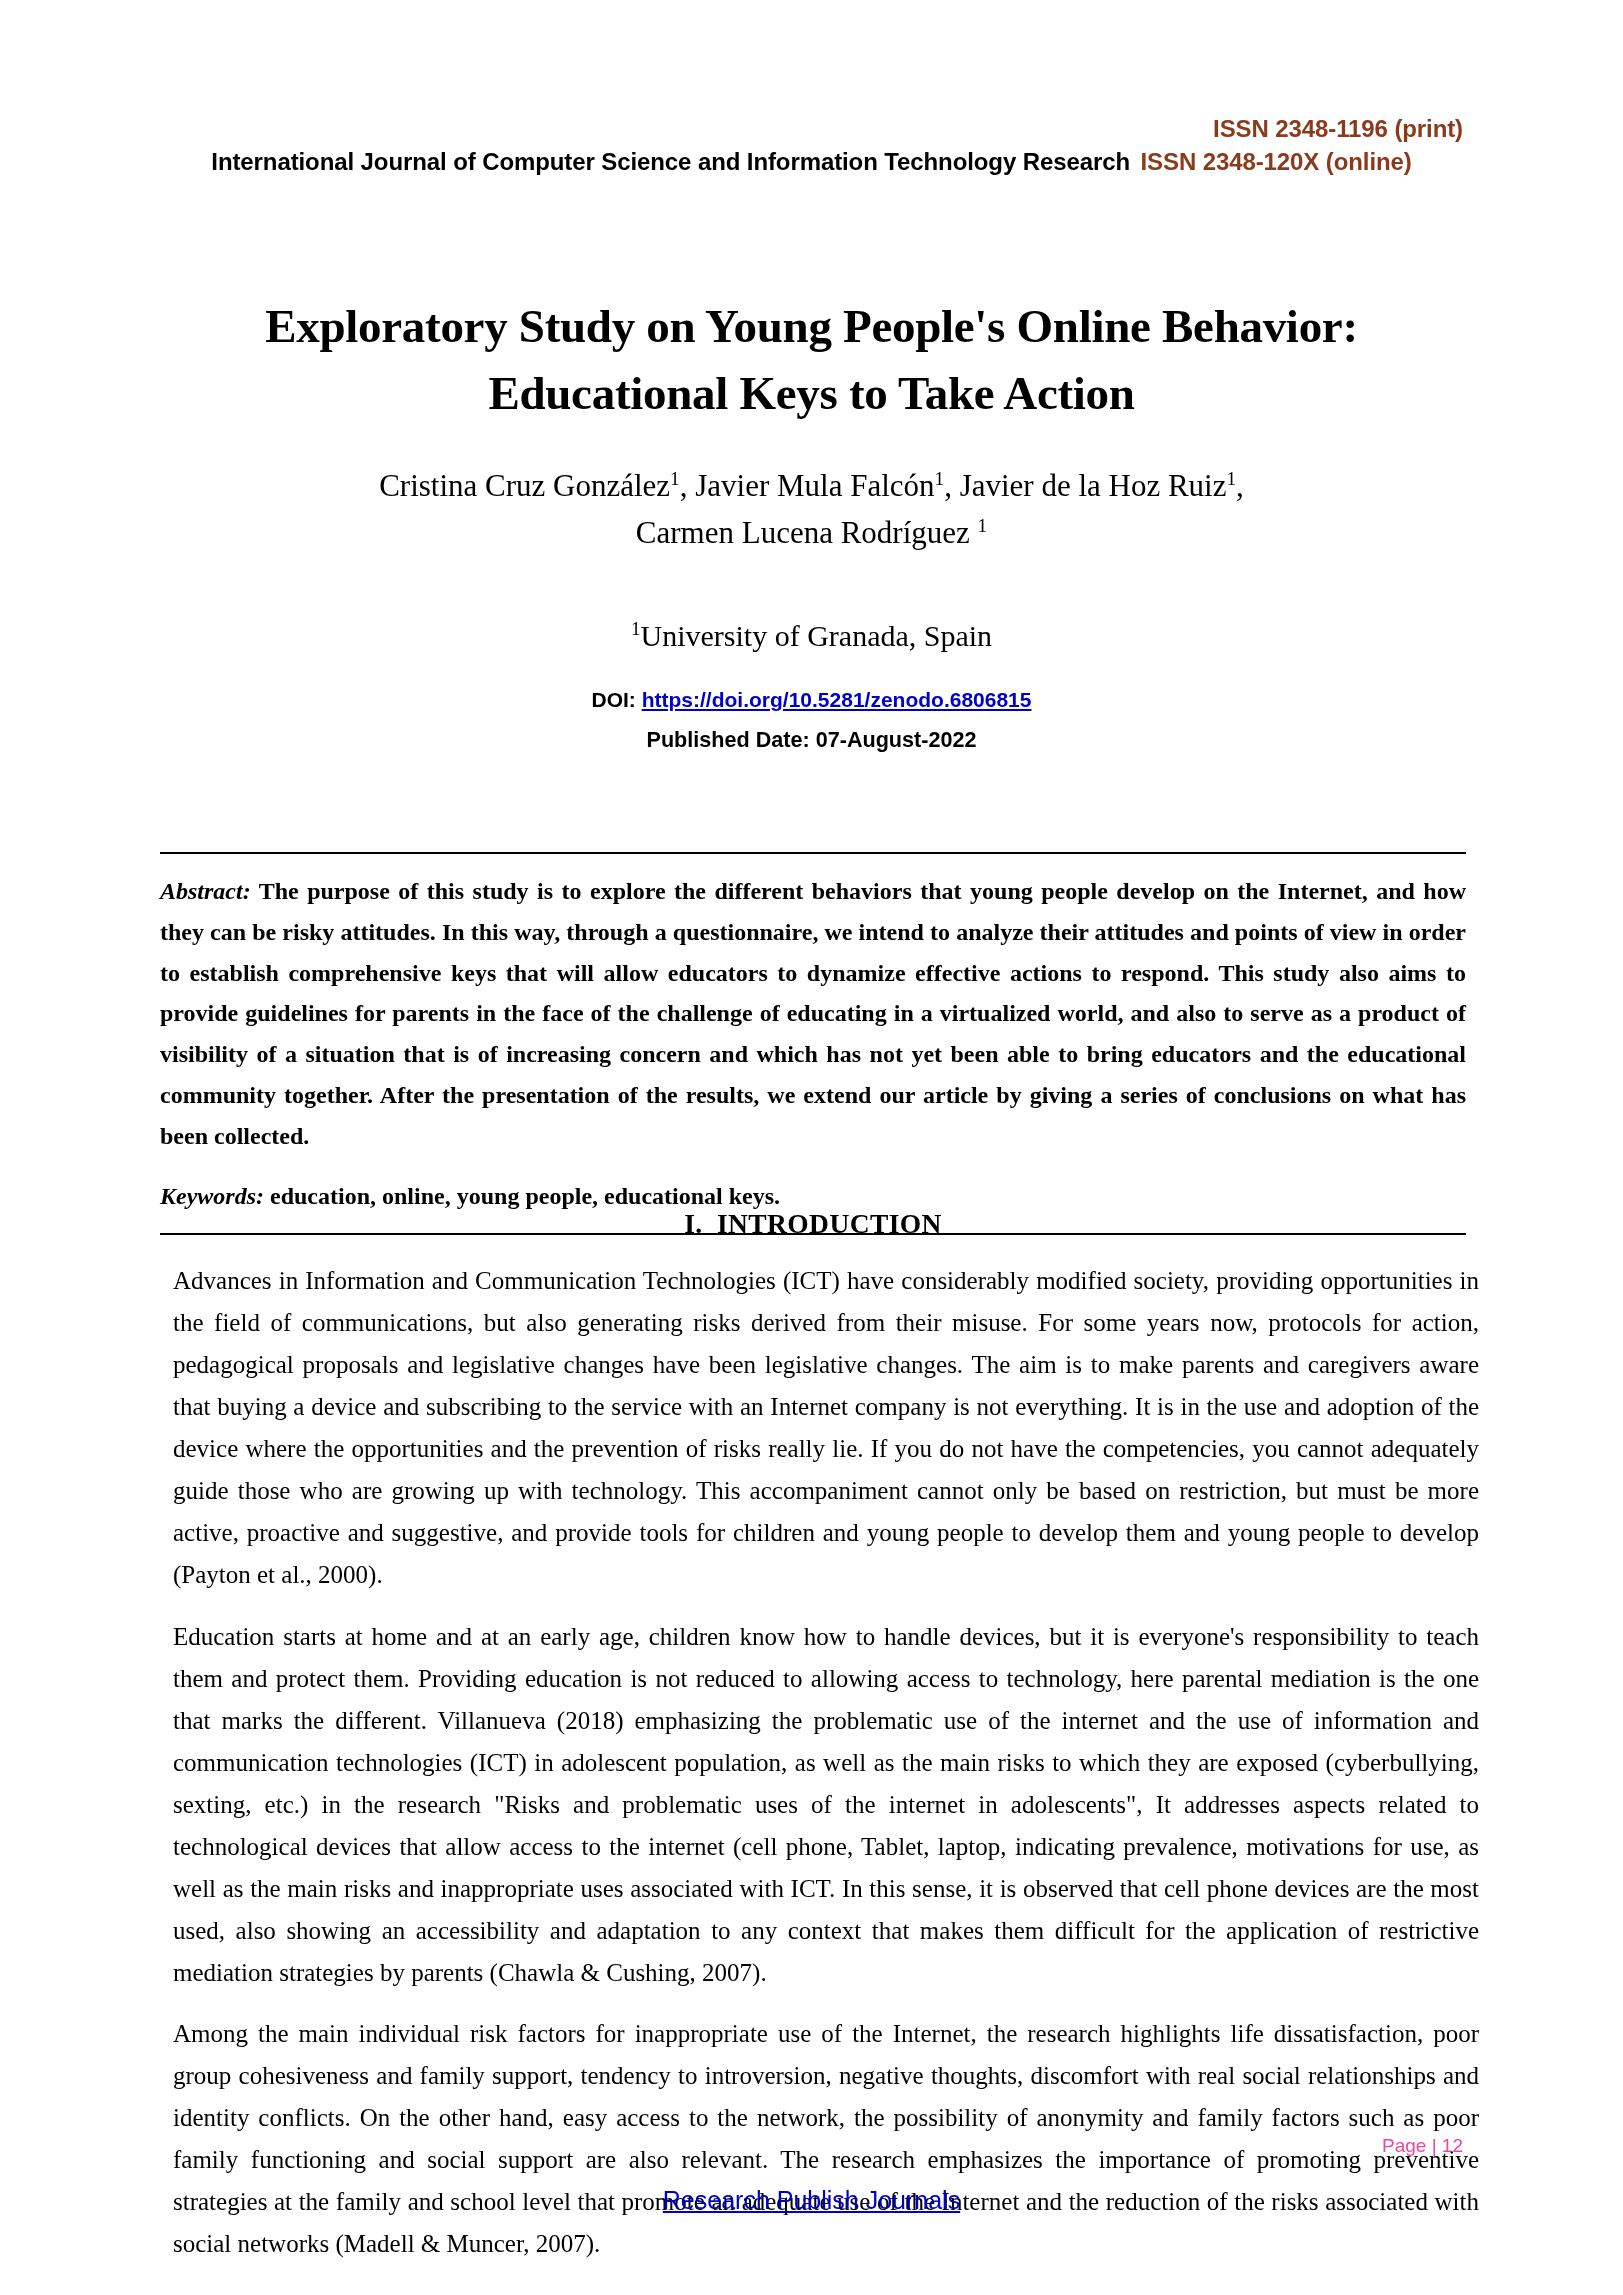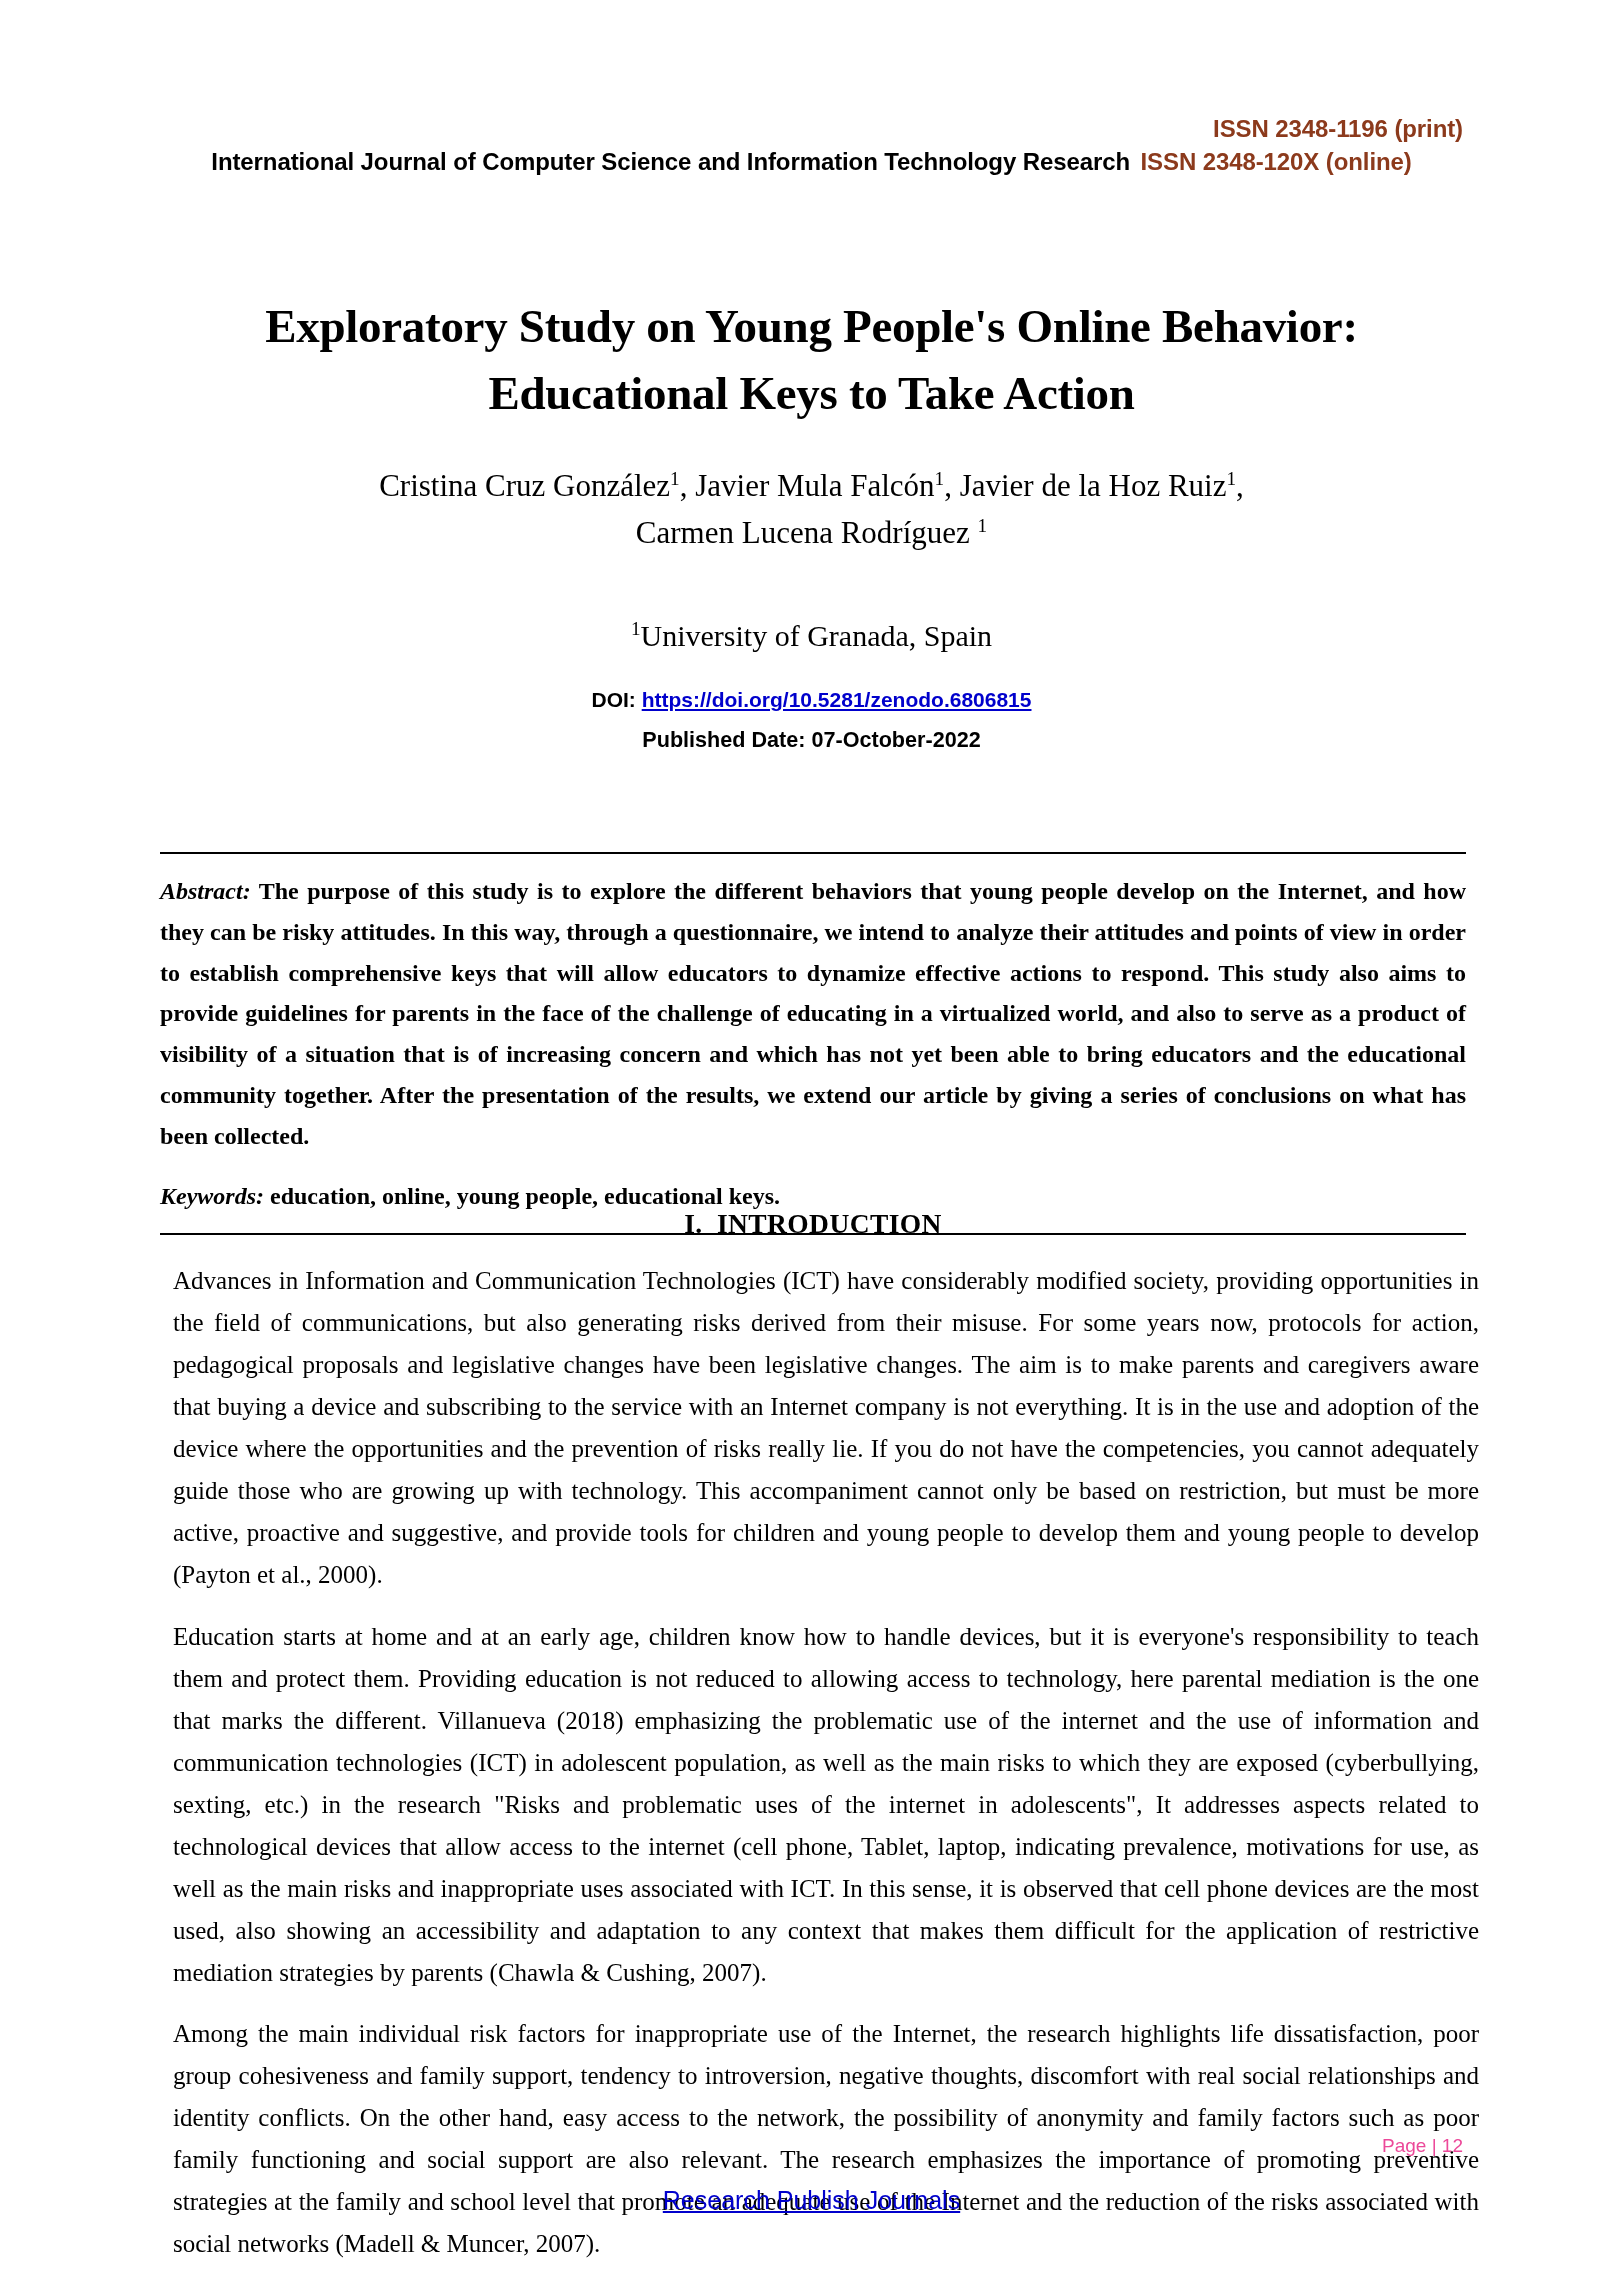--- a/index.html
+++ b/index.html
@@ -235,21 +235,21 @@
   <h1 class="paper-title">Exploratory Study on Young People's Online Behavior: Educational Keys to Take Action</h1>
 
   <div class="authors">
     <div><span>Cristina Cruz González</span><sup>1</sup>, <span>Javier Mula Falcón</span><sup>1</sup>, <span>Javier de la Hoz Ruiz</span><sup>1</sup>,</div>
     <div><span>Carmen Lucena Rodríguez</span> <sup>1</sup></div>
   </div>
 
   <div class="affil-block">
     <div class="affiliation"><sup>1</sup><span>University of Granada, Spain</span></div>
     <div class="doi-line"><span>DOI: </span><a class="doi-link" href="#">https://doi.org/10.5281/zenodo.6806815</a></div>
-    <div class="pubdate">Published Date: 07-October-2022</div>
+    <div class="pubdate">Published Date: 07-August-2022</div>
   </div>
 
   <div class="abstract-box">
     <p class="abstract-text"><span class="lbl">Abstract:</span><span> The purpose of this study is to explore the different behaviors that young people develop on the Internet, and how they can be risky attitudes. In this way, through a questionnaire, we intend to analyze their attitudes and points of view in order to establish comprehensive keys that will allow educators to dynamize effective actions to respond. This study also aims to provide guidelines for parents in the face of the challenge of educating in a virtualized world, and also to serve as a product of visibility of a situation that is of increasing concern and which has not yet been able to bring educators and the educational community together. After the presentation of the results, we extend our article by giving a series of conclusions on what has been collected.</span></p>
     <p class="keywords-text"><span class="lbl">Keywords:</span><span> education, online, young people, educational keys.</span></p>
   </div>
 
   <div class="section-heading"><span class="numeral">I.</span><span>INTRODUCTION</span></div>
 
   <div class="body-copy">

